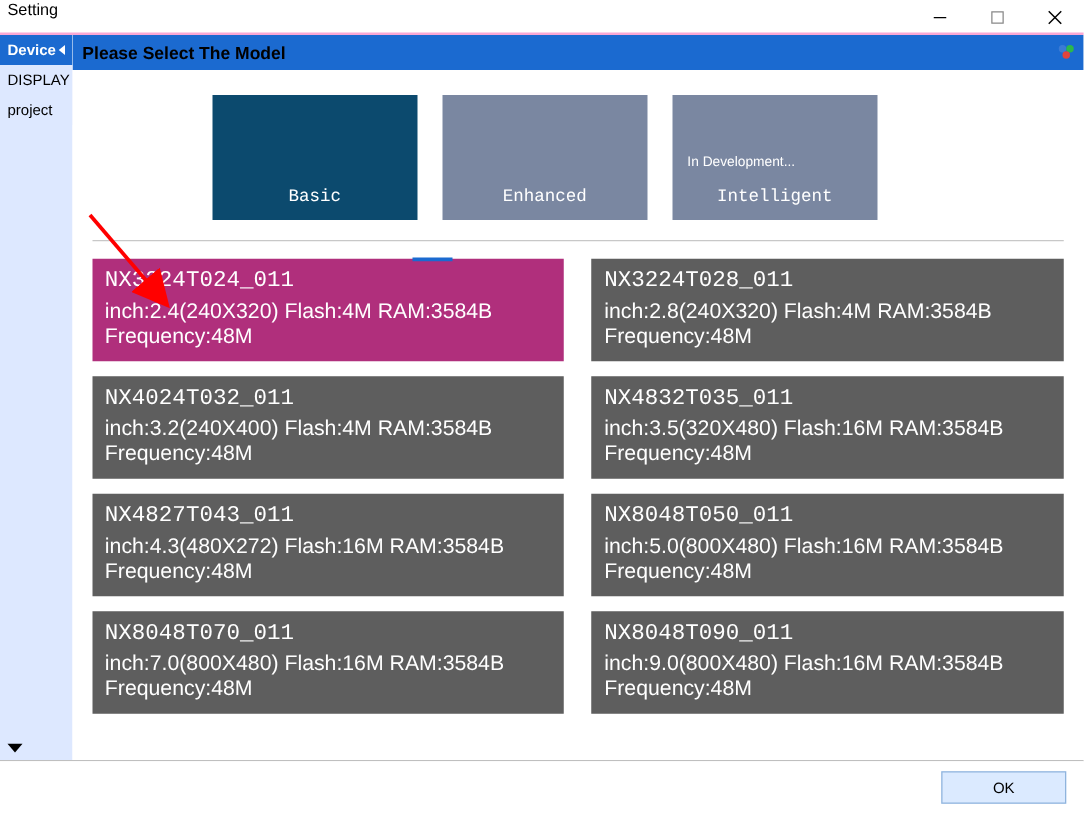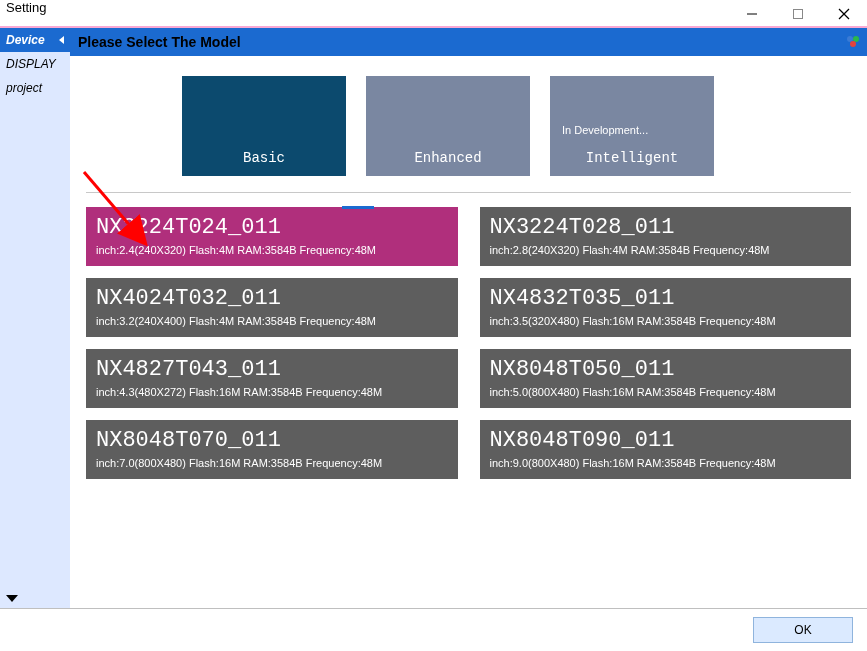--- a/index.html
+++ b/index.html
@@ -35,21 +35,20 @@
     display:flex;
     width:100%;
     height: calc(100% - 28px - 42px);
     border-bottom:1px solid #bfbfbf;
   }
   .sidebar {
     width:70px;
     background:#dde8ff;
     display:flex; flex-direction:column;
     position:relative;
-    font-style:italic;
   }
   .sidebar-item {
     height:24px; line-height:24px;
     padding-left:6px;
     font-size:12px;
     color:#000;
     background:#dde8ff;
     cursor:pointer;
     position:relative;
   }
@@ -140,24 +139,24 @@
   }
   .model{
     background:#5e5e5e;
     color:#fff;
     padding:8px 10px 10px 10px;
     cursor:pointer;
   }
   .model.active{ background:#b02f7c; }
   .model .model-name{
     font-family:"Courier New",monospace;
-    font-size:22px;
+    font-size:18px;
   }
   .model .model-spec{
-    font-size:11px;
+    font-size:17px;
     margin-top:4px;
   }
   
   .footer{
     position:absolute;
     left:0; right:0; bottom:0;
     height:42px;
     background:#fff;
     display:flex;
     align-items:center;

